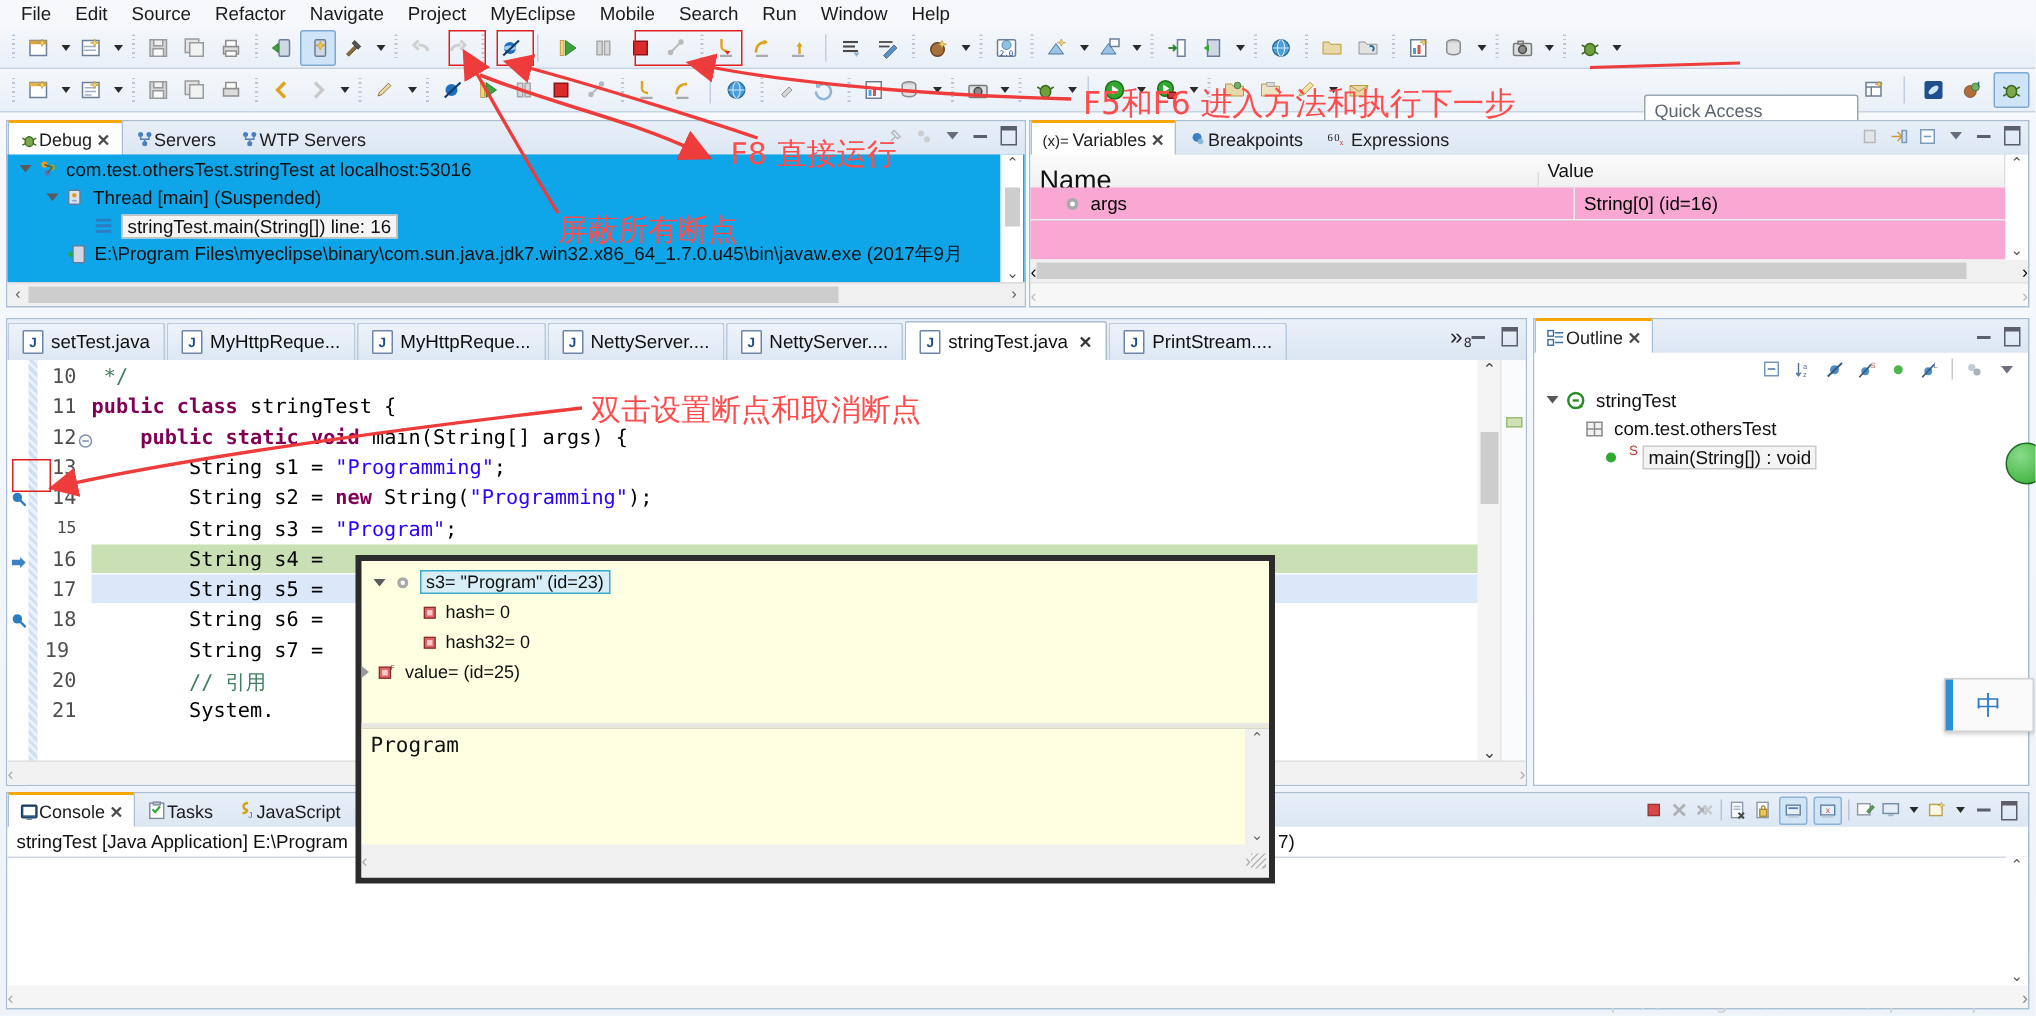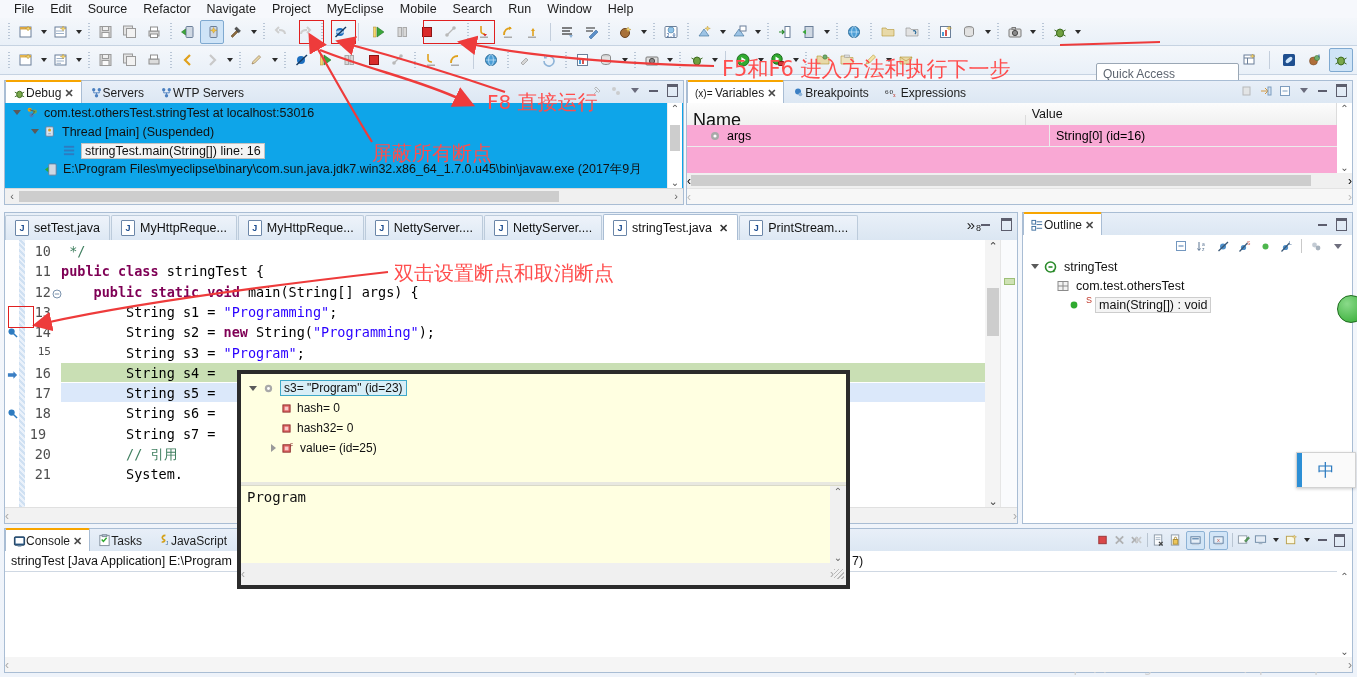--- a/index.html
+++ b/index.html
@@ -1230,21 +1230,21 @@
           <div class="poprow" style="padding-left: 30px;">
             <span style="width: 11px;"></span>
             <span style="display: flex; margin-right: 6px;">
               <svg width="9" height="9" viewBox="0 0 10 10">
                 <rect x="1" y="1" width="8" height="8" fill="#e06666" stroke="#8b2b2b"></rect>
                 <rect x="3" y="3" width="4" height="4" fill="#f8caca"></rect>
               </svg>
             </span>
             <span>hash32= 0</span>
           </div>
-          <div class="poprow" style="padding-left: 30px;">
+          <div class="poprow" style="">
             <span style="width: 0px; height: 0px; border-top: 4px solid transparent; border-bottom: 4px solid transparent; border-left: 5px solid rgb(154, 154, 154); margin-right: 6px;"></span>
             <span style="display: flex; margin-right: 6px;">
               <svg width="12" height="12" viewBox="0 0 13 13">
                 <rect x="1" y="3" width="8" height="8" fill="#e06666" stroke="#8b2b2b"></rect>
                 <rect x="3" y="5" width="4" height="4" fill="#f8caca"></rect>
                 <text x="9" y="5" font-size="5" fill="#8b2b2b" font-family="sans-serif">F</text>
               </svg>
             </span>
             <span>value= (id=25)</span>
           </div>

